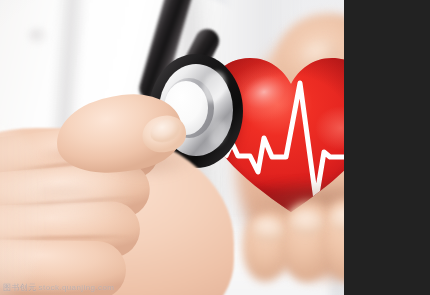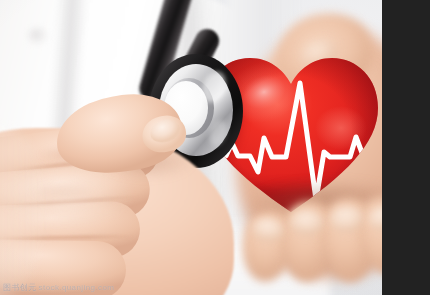--- a/index.html
+++ b/index.html
@@ -1,17 +1,17 @@
 <!DOCTYPE html>
 <html><head>
 <meta charset="utf-8">
 <style>
   html,body{margin:0;padding:0;background:#222;}
   #scene{
-    position:relative;width:382px;height:295px;overflow:hidden;
+    position:relative;width:344px;height:295px;overflow:hidden;
     font-family:"Liberation Sans", sans-serif;
     background:#000000;
   }
   .layer{position:absolute;}
 
   
   #bg{
     inset:0;width:430px;height:295px;
     background:
       radial-gradient(120% 90% at 82% 18%, #f2f2f4 0%, #e9eaec 45%, #e2e3e6 100%);

